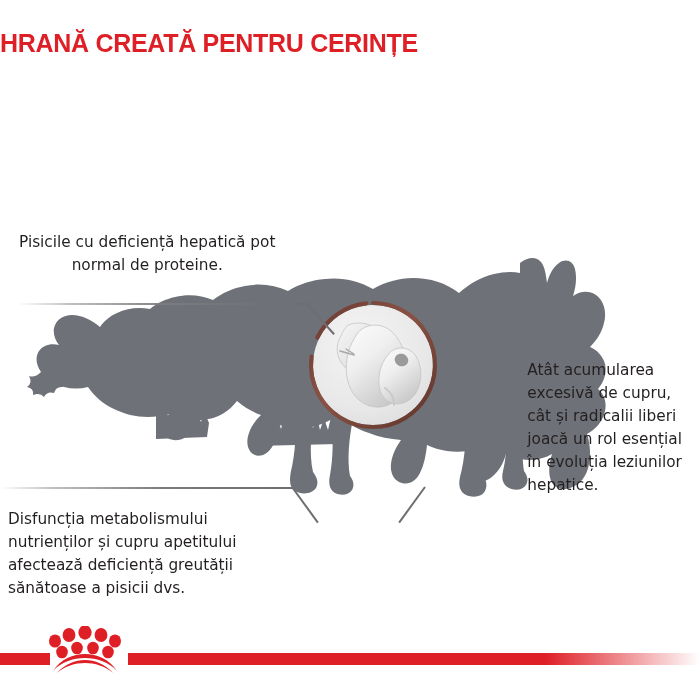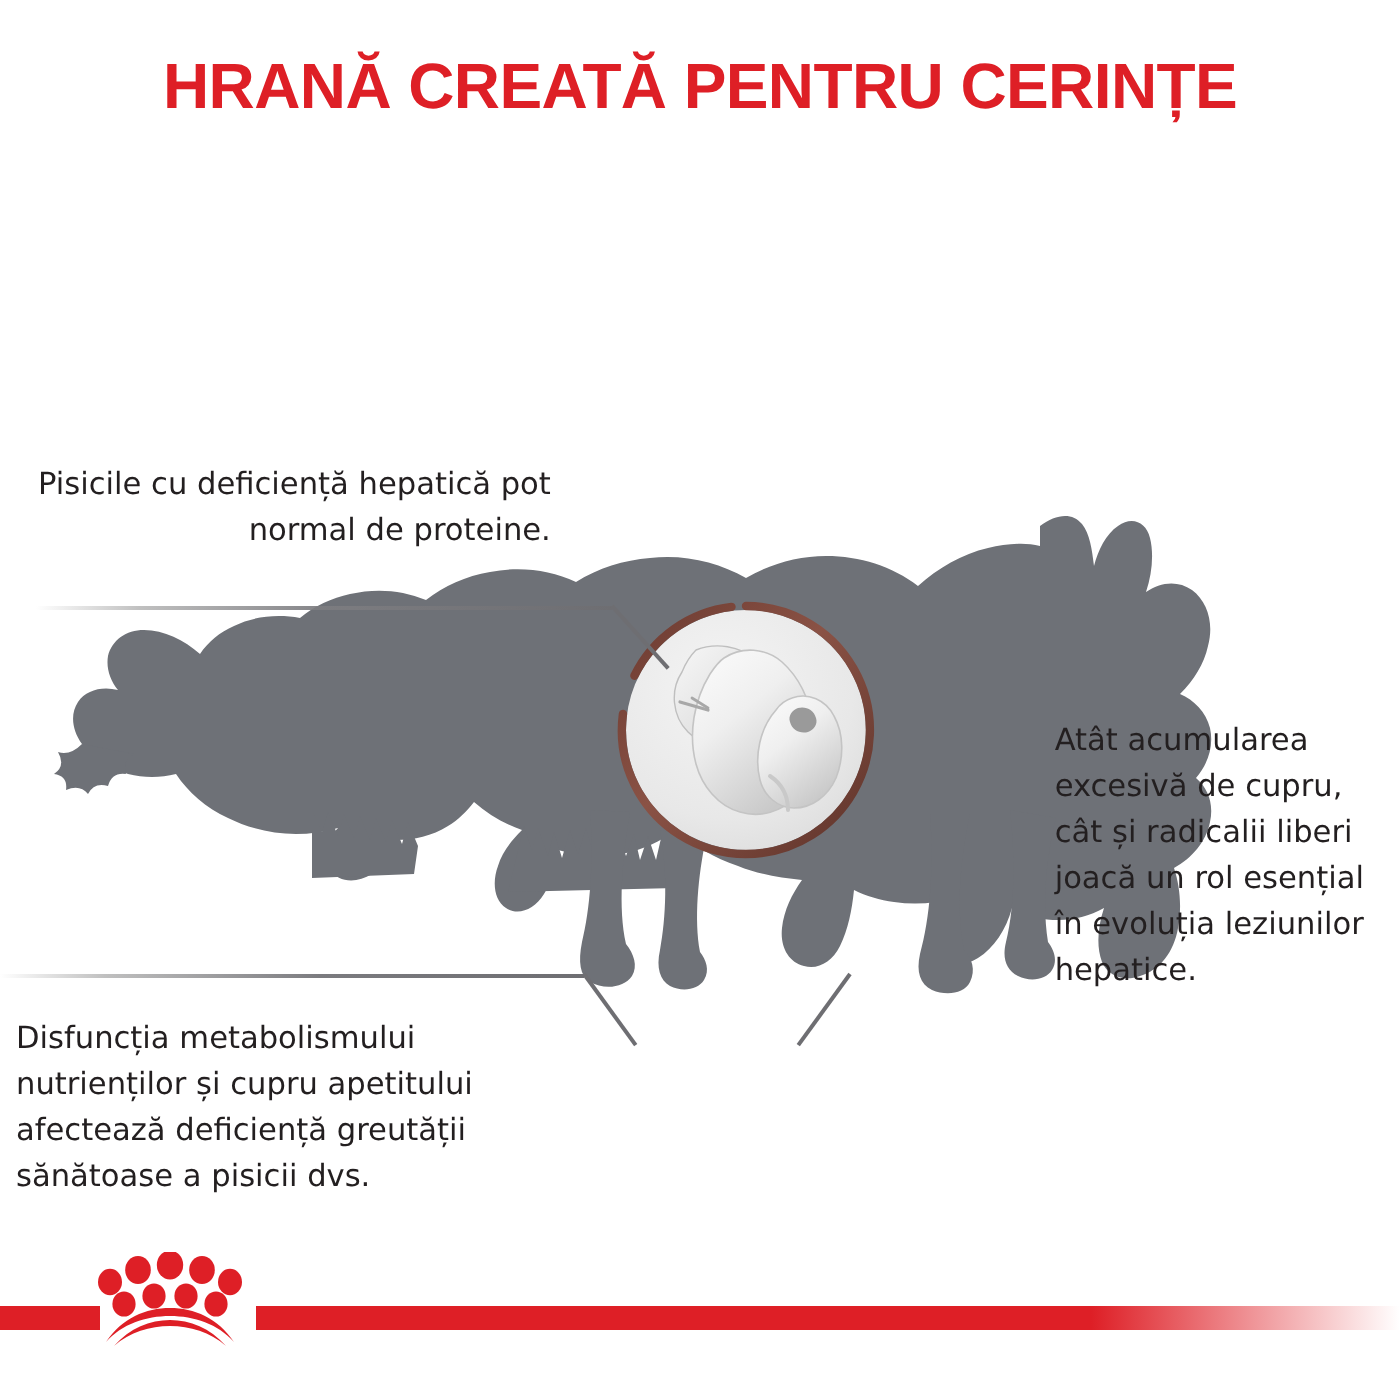--- a/index.html
+++ b/index.html
@@ -14,42 +14,41 @@
     position:relative;
     width:700px; height:700px;
     background:#ffffff;
   }
 
   
   #title {
     position:absolute;
     left:0; top:22px;
     width:700px;
-    text-align:center;
     color:#DE1F26;
     font-family:"Liberation Sans", sans-serif;
     font-weight:bold;
-    font-size:32px;
+    font-size:25px;
     line-height:43px;
     letter-spacing:-0.3px;
   }
   #title .tl { display:block; white-space:nowrap; }
 
   
   .callout {
     position:absolute;
     color:#231f20;
     font-family:"DejaVu Sans", sans-serif;
     font-size:15.3px;
     line-height:23px;
     font-weight:400;
   }
   .callout .ln { display:block; white-space:nowrap; }
 
-  #callout-top-left   { left:19px; top:231px; text-align:right; }
+  #callout-top-left   { left:19px; top:231px; text-align:center; }
   #callout-right      { right:18px; top:359px; }
   #callout-bottom-left{ left:8px; top:508px; text-align:left; }
 
   
   .conn { position:absolute; }
   .hline {
     position:absolute;
     height:2px;
   }
   .hline.fade-l {

